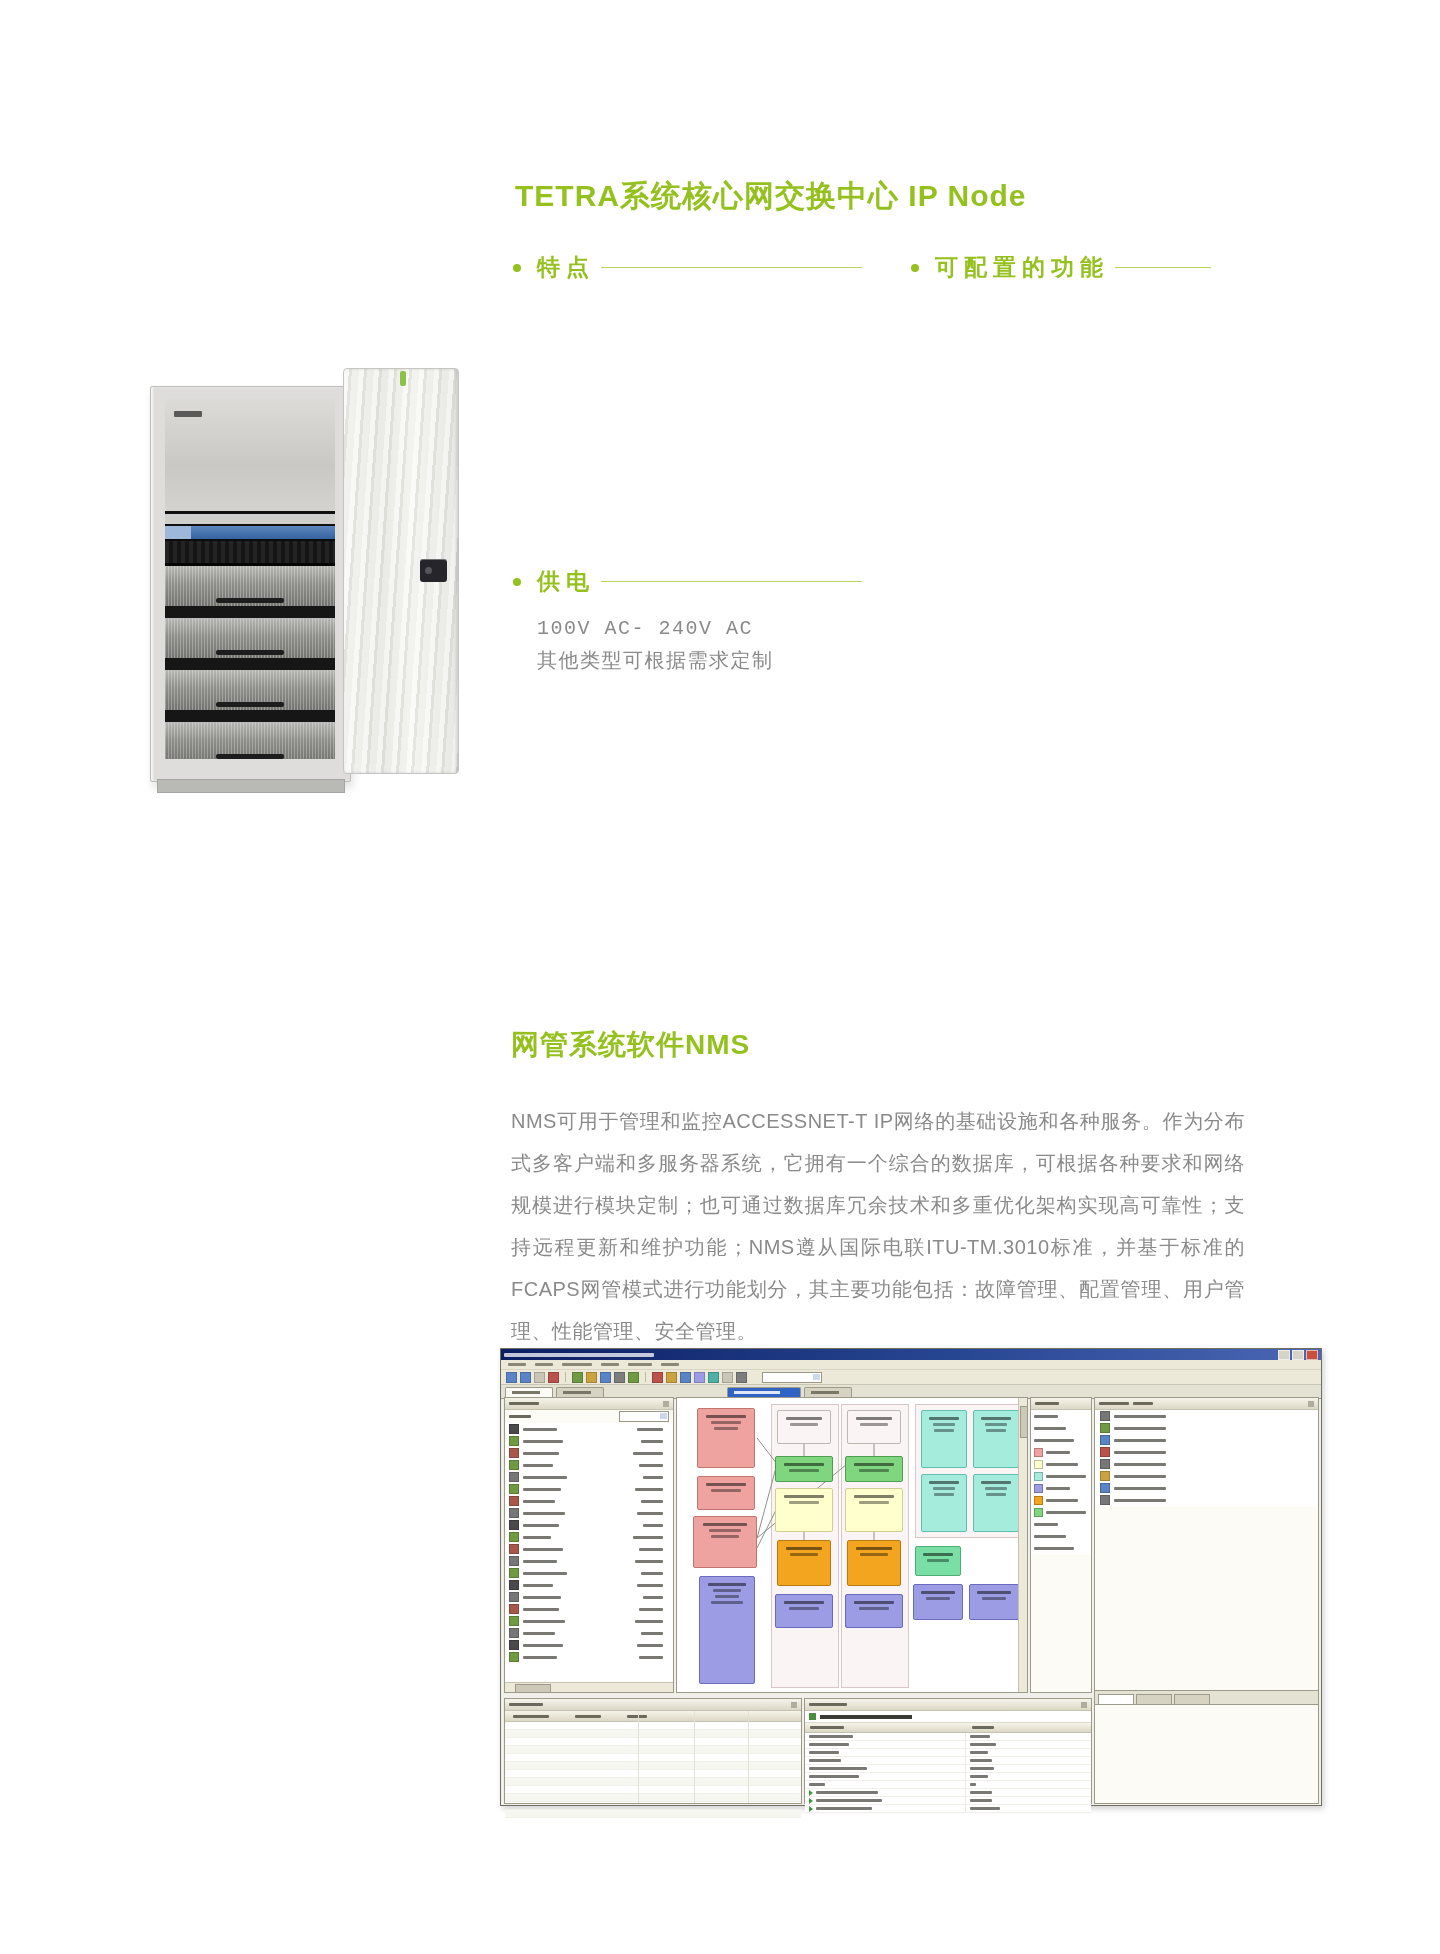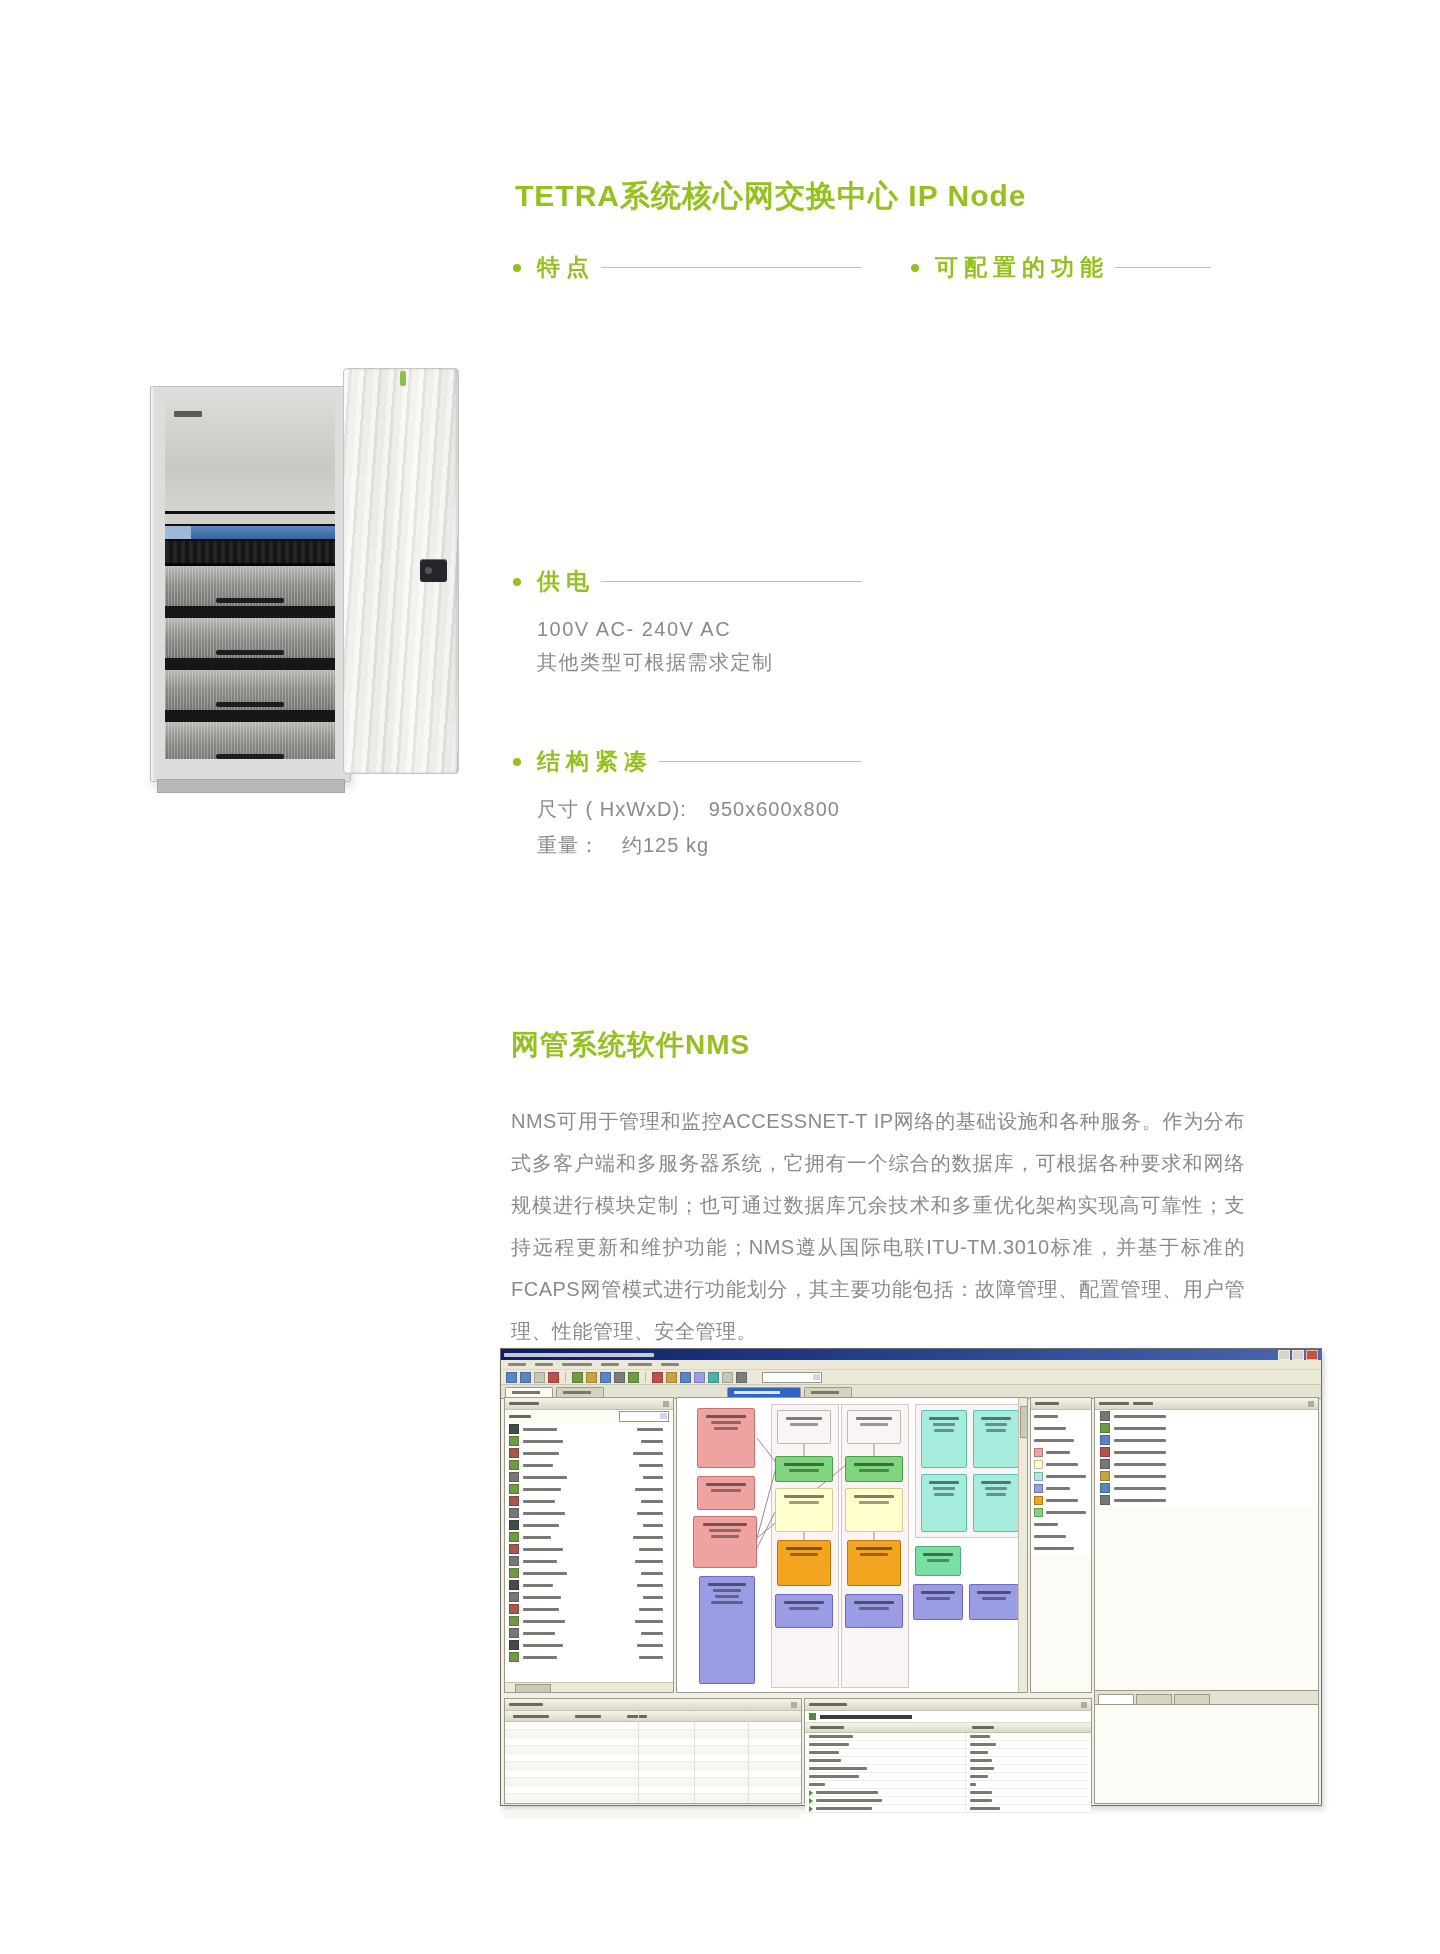--- a/index.html
+++ b/index.html
@@ -3,21 +3,21 @@
 <meta charset="utf-8">
 <style>
   :root{ --accent:#95c11f; }
   html,body{margin:0;padding:0;background:#fff;}
   .page{position:relative;width:1440px;height:1954px;background:#fff;overflow:hidden;
         font-family:"Liberation Sans","DejaVu Sans",sans-serif;}
 
   
   .page-title{position:absolute;left:515px;top:176px;font-size:30px;font-weight:bold;
               color:var(--accent);letter-spacing:1px;white-space:nowrap;margin:0;}
-  .sec{position:absolute;}
+  .sec{position:absolute;font-family:Liberation Mono, monospace;}
   .sec-head{display:flex;align-items:center;}
   .dot{width:8px;height:8px;border-radius:50%;background:var(--accent);flex:0 0 auto;}
   .sec-title{color:var(--accent);font-size:23px;font-weight:700;letter-spacing:6px;
              margin:0 6px 0 16px;white-space:nowrap;}
   .rule{flex:1;height:1px;background:#b9d45b;}
   .list{margin-top:16px;padding-left:24px;color:#8a8a8a;font-size:20px;line-height:32.5px;
         letter-spacing:1.5px;}
   .list .li{white-space:nowrap;}
   .kvs{margin-top:14px;padding-left:24px;color:#8a8a8a;font-size:20px;line-height:36px;letter-spacing:1px;}
   .kv{display:flex;gap:22px;white-space:nowrap;}
@@ -209,37 +209,20 @@
       <span class="dot"></span>
       <h2 class="sec-title">供电</h2>
       <span class="rule"></span>
     </div>
     <div class="list">
         <div class="li">100V AC- 240V AC</div>
         <div class="li">其他类型可根据需求定制</div>
       </div>
   </div>
 
-  <div class="sec" style="left:513px;top:746px;width:349px;">
-    <div class="sec-head">
-      <span class="dot"></span>
-      <h2 class="sec-title">结构紧凑</h2>
-      <span class="rule"></span>
-    </div>
-    <div class="kvs">
-      <div class="kv">
-        <span>尺寸 ( HxWxD):</span>
-        <span>950x600x800</span>
-      </div>
-      <div class="kv">
-        <span>重量：</span>
-        <span>约125 kg</span>
-      </div>
-    </div>
-  </div>
 
   <h2 class="nms-title">网管系统软件NMS</h2>
   <p class="nms-par">NMS可用于管理和监控ACCESSNET-T IP网络的基础设施和各种服务。作为分布式多客户端和多服务器系统，它拥有一个综合的数据库，可根据各种要求和网络规模进行模块定制；也可通过数据库冗余技术和多重优化架构实现高可靠性；支持远程更新和维护功能；NMS遵从国际电联ITU-TM.3010标准，并基于标准的FCAPS网管模式进行功能划分，其主要功能包括：故障管理、配置管理、用户管理、性能管理、安全管理。</p>
 
   <div class="app">
     <div class="titlebar">
       <span class="tblob"></span>
       <span class="winbtns">
         <span class="winbtn"></span>
         <span class="winbtn"></span>

